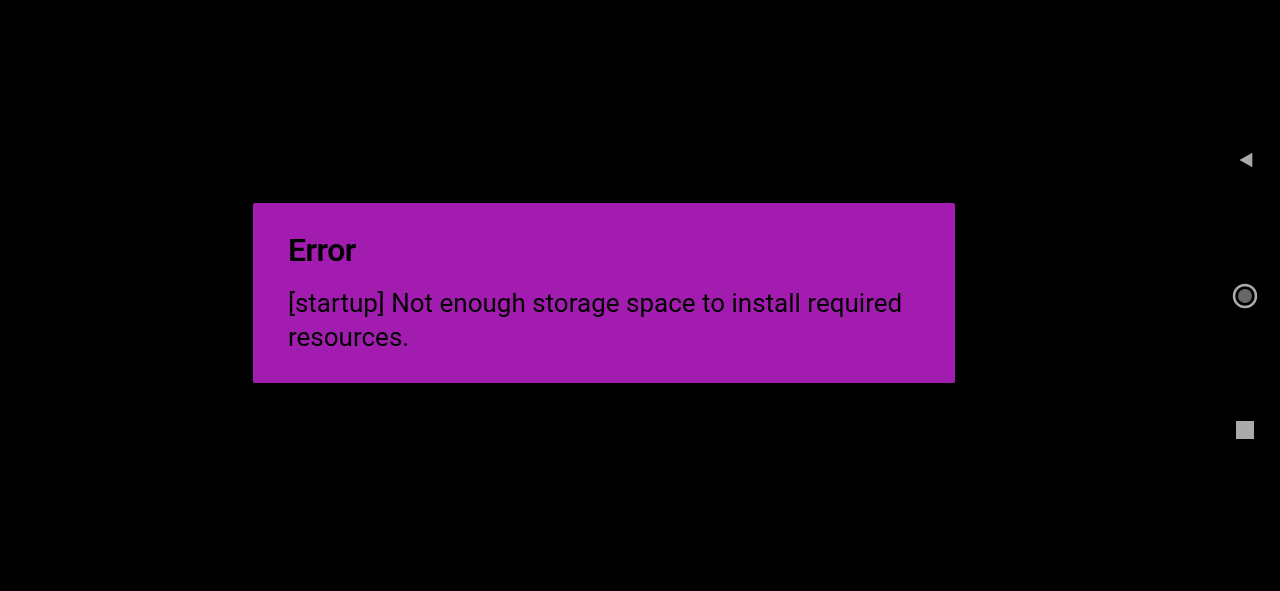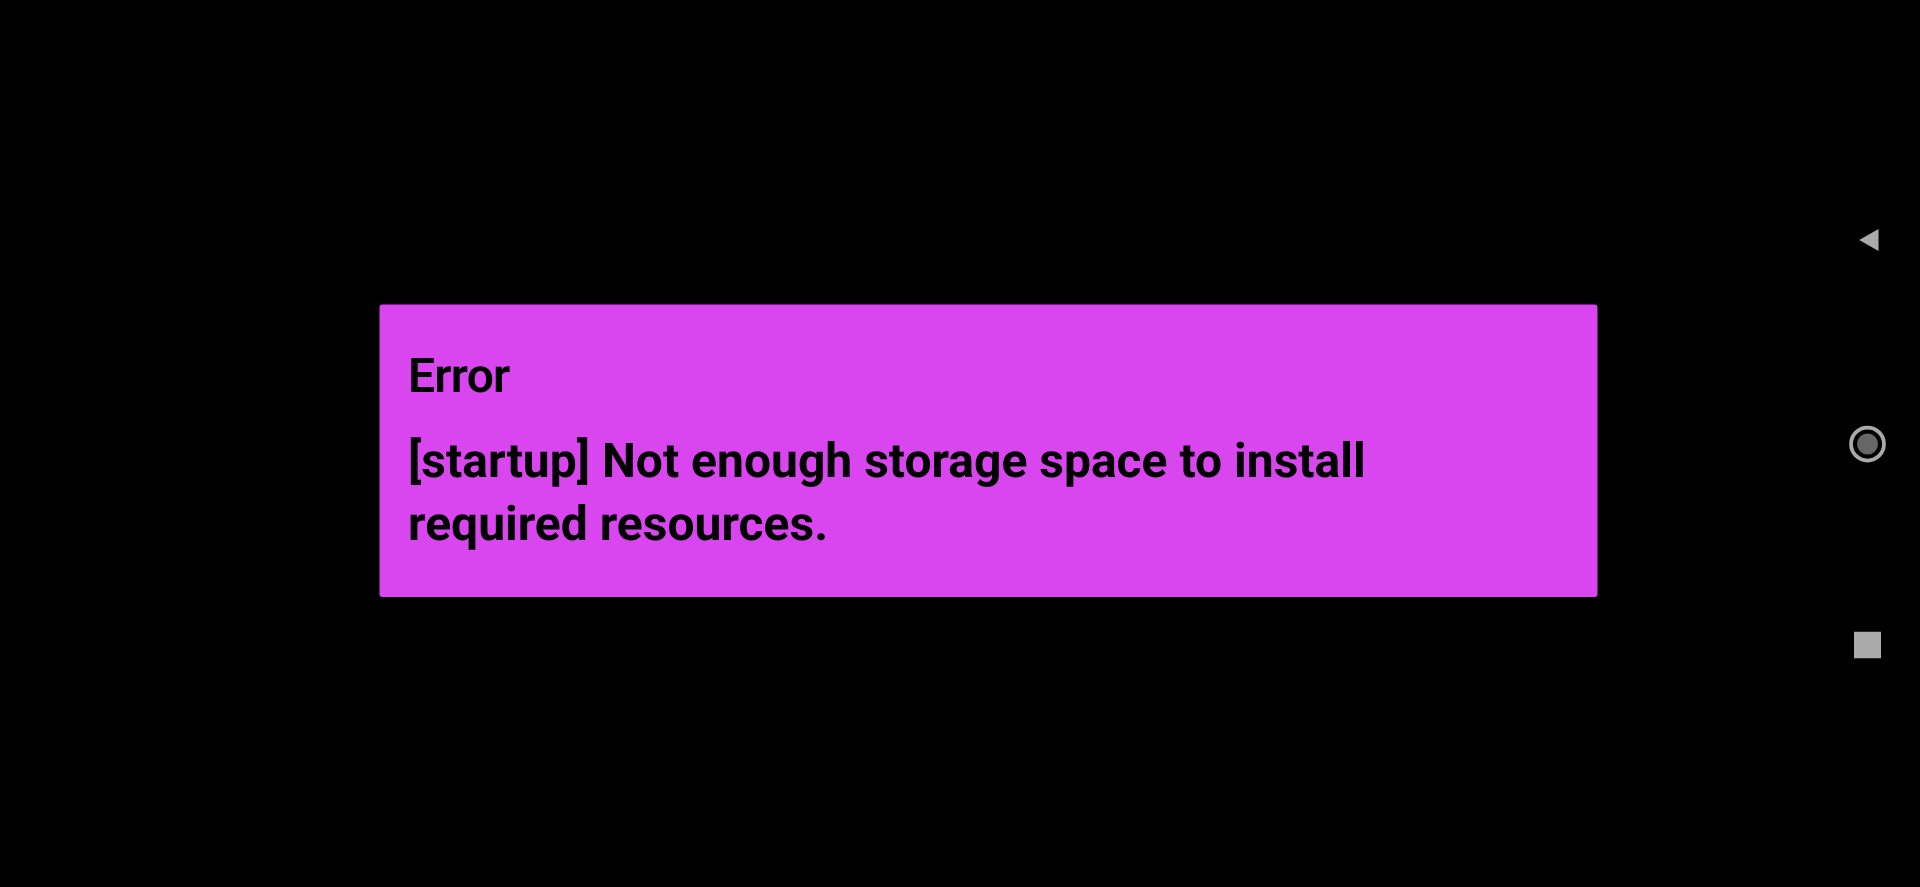--- a/index.html
+++ b/index.html
@@ -13,40 +13,40 @@
       background: #000000;
       position: relative;
       font-family: 'Roboto', -apple-system, BlinkMacSystemFont, sans-serif;
       overflow: hidden;
     }
     
     .dialog {
       position: absolute;
       left: 253px;
       top: 203px;
-      width: 812px;
-      background: #d946ef;
+      width: 702px;
+      background: #a21caf;
       border-radius: 2px;
-      padding: 28px 36px 28px 19px;
+      padding: 28px 36px 28px 35px;
       box-shadow: 0 2px 8px rgba(0,0,0,0.3);
     }
     
     .dialog-title {
       font-size: 32px;
       font-weight: 600;
       color: #000000;
       margin-bottom: 18px;
       letter-spacing: -0.5px;
     }
     
     .dialog-message {
-      font-size: 32px;
+      font-size: 26px;
       color: #000000;
       line-height: 1.3;
-      font-weight: 700;
+      font-weight: 400;
     }
     
     .nav-bar {
       position: absolute;
       right: 0;
       top: 0;
       width: 70px;
       height: 591px;
       display: flex;
       flex-direction: column;

